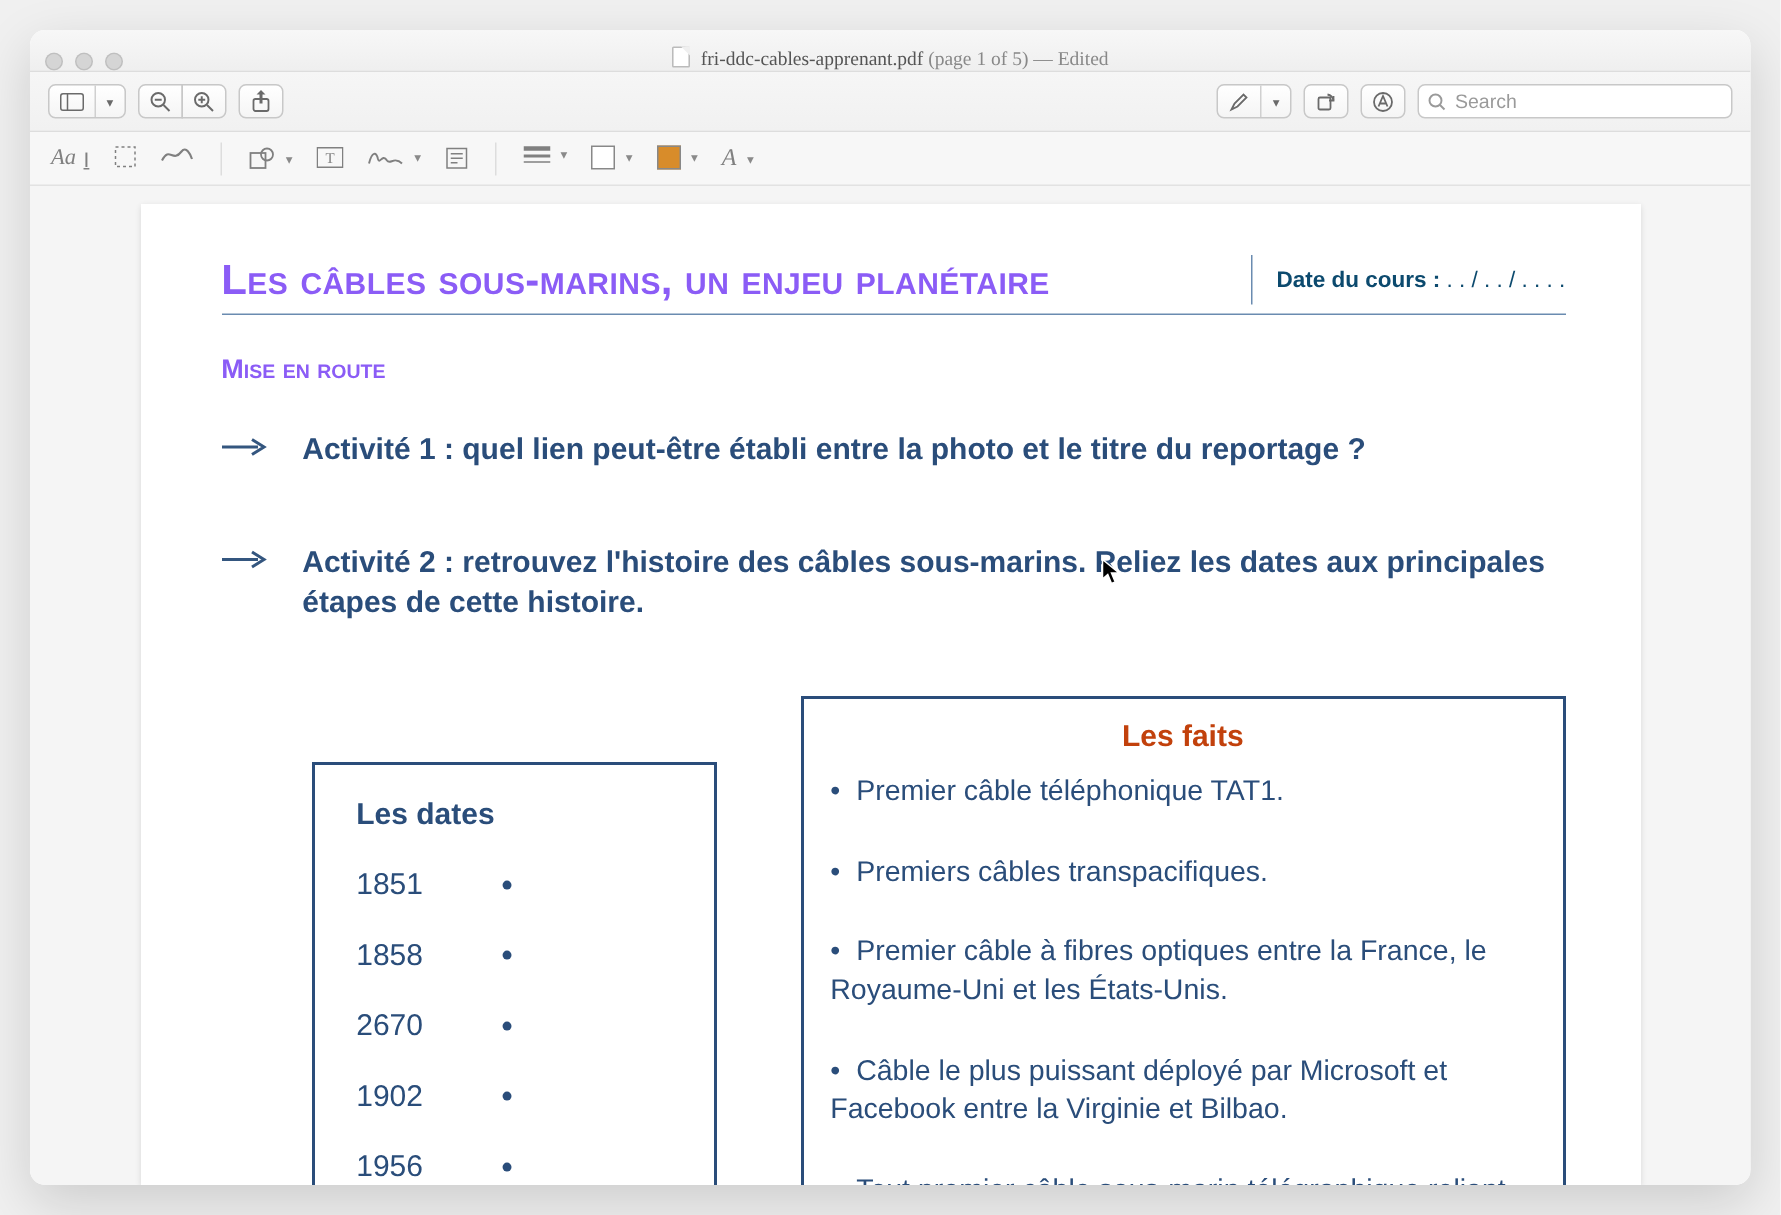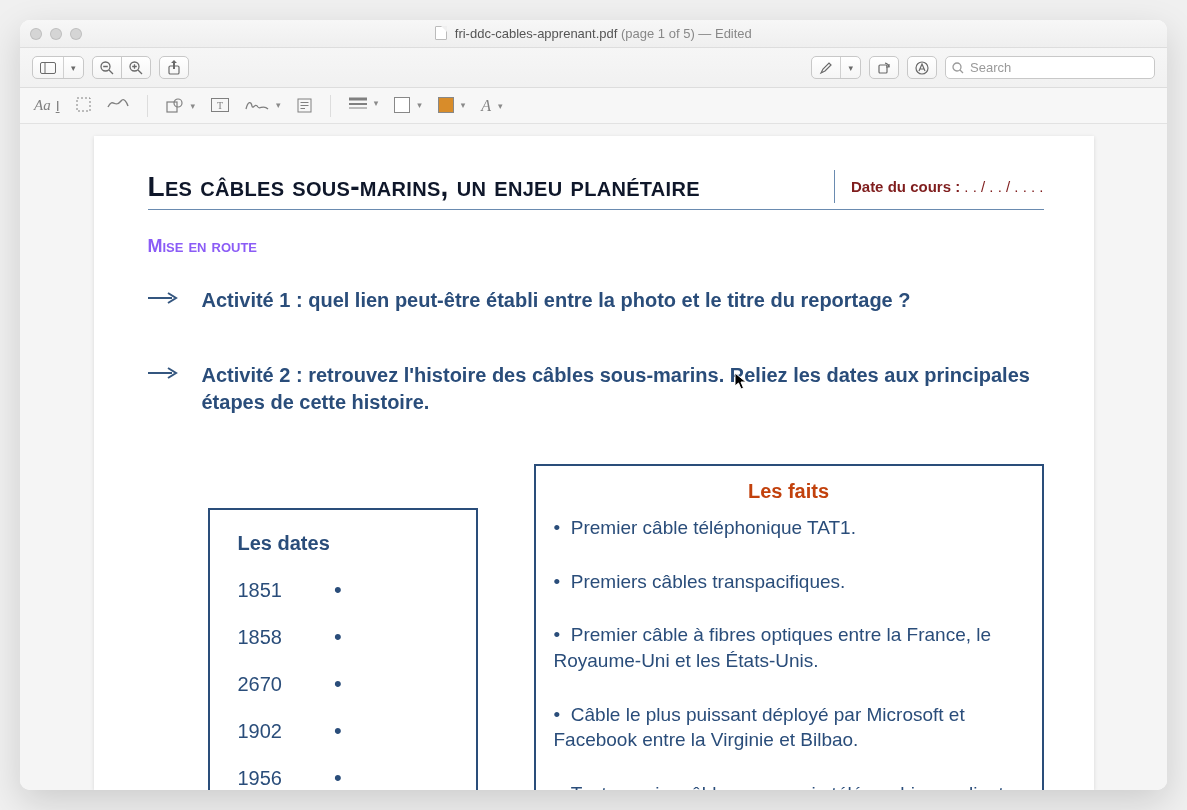--- a/index.html
+++ b/index.html
@@ -16,23 +16,24 @@
     display: flex;
     flex-direction: column;
     position: relative;
   }
 
   .titlebar {
     height: 28px;
     background: linear-gradient(#f7f7f7, #efefef);
     border-bottom: 1px solid #ddd;
     display: flex;
-    align-items: center;
+    align-items: flex-end;
     position: relative;
     padding: 0 10px;
+    font-family: Liberation Serif, serif;
   }
   .traffic { display: flex; gap: 8px; }
   .tl { width: 12px; height: 12px; border-radius: 50%; background: #d5d5d5; border: 0.5px solid rgba(0,0,0,0.1); }
 
   .title-center { position: absolute; left: 0; right: 0; text-align: center; font-size: 13px; color: #888; pointer-events:none;}
   .title-center .fname { color: #555; }
   .title-center .doc-icon { display:inline-block; width:12px; height:14px; vertical-align:-2px; margin-right:4px;
     background: linear-gradient(#fff,#fff); border:1px solid #bbb; border-radius:1px; position:relative;}
   .title-center .doc-icon::after { content:""; position:absolute; right:-1px; top:-1px; border:3px solid transparent; border-right-color:#efefef; border-top-color:#efefef;}
 
@@ -105,23 +106,23 @@
     margin-top: 12px;
     background: #ffffff;
     box-shadow: 0 1px 4px rgba(0,0,0,0.12);
     padding: 34px 50px 0 54px;
     position: relative;
     color: #2a4d7a;
     font-family: Verdana, Geneva, sans-serif;
   }
 
   .doc-header { display:flex; align-items:flex-end; border-bottom: 1px solid #6a8bb0; padding-bottom: 6px; margin-bottom: 26px;}
-  .doc-title { flex:1; font-size: 28px; font-weight: 700; letter-spacing: .3px; color:#0f172a;
+  .doc-title { flex:1; font-size: 28px; font-weight: 700; letter-spacing: .3px; color:#8b5cf6;
     font-variant: small-caps;}
-  .doc-date { font-size: 15px; border-left: 1px solid #6a8bb0; padding: 8px 0 8px 16px; color:#7f1d1d; font-weight:700;}
+  .doc-date { font-size: 15px; border-left: 1px solid #6a8bb0; padding: 8px 0 8px 16px; color:#0c4a6e; font-weight:700;}
   .doc-date .dots { font-weight: 400; }
 
   .section-label { font-variant: small-caps; font-weight: 600; font-size: 18px; color:#8b5cf6; margin: 10px 0 30px 0;}
 
   .activity { display:flex; gap: 22px; margin-bottom: 48px; align-items:flex-start; }
   .arrow { flex:0 0 32px; margin-top:4px; color:#34567f; }
   .arrow svg { width:30px; height:14px; }
   .activity-text { font-size: 20px; font-weight: 700; color:#2a4d7a; line-height:1.35;}
 
   .boxes { display:flex; gap: 56px; padding-left: 60px; }

